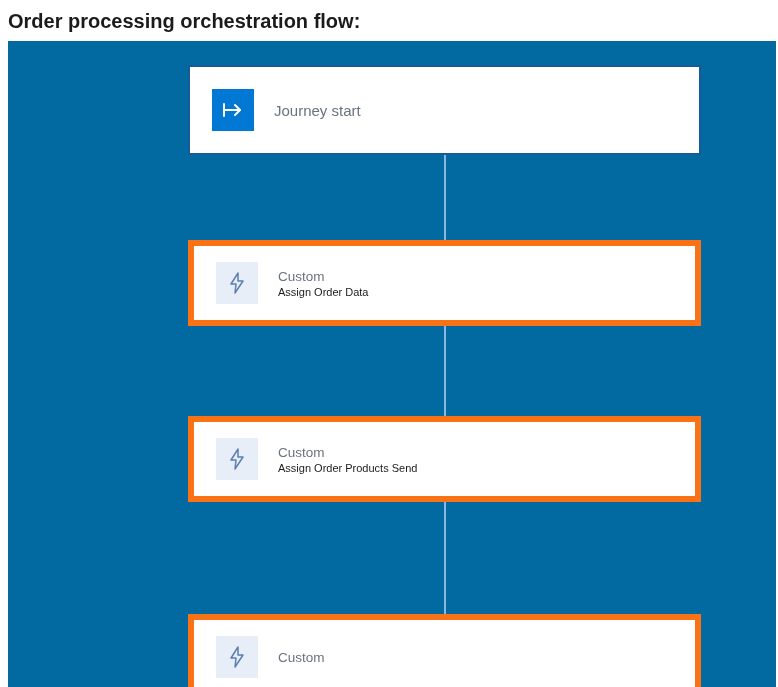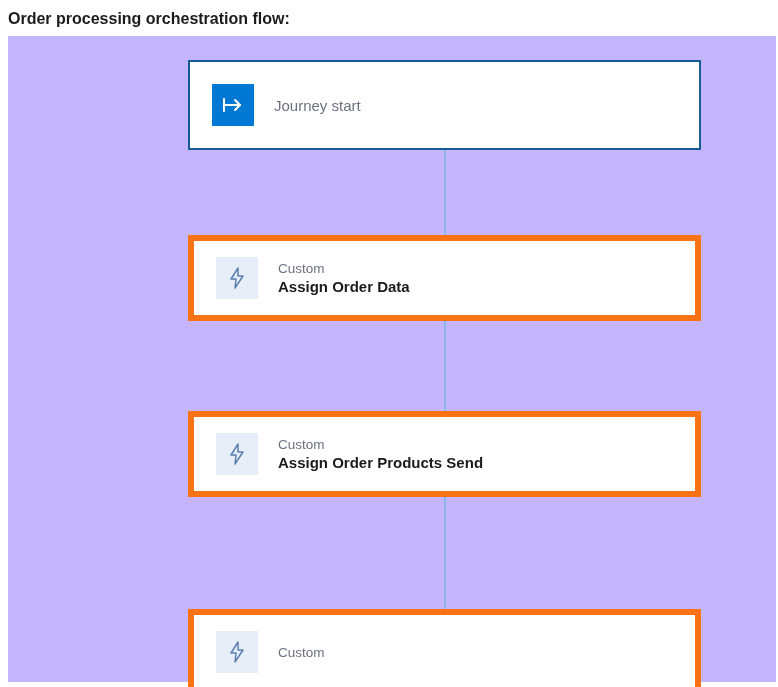--- a/index.html
+++ b/index.html
@@ -4,27 +4,27 @@
 <style>
   * { box-sizing: border-box; margin: 0; padding: 0; }
   body {
     font-family: "Segoe UI", -apple-system, BlinkMacSystemFont, sans-serif;
     background: #ffffff;
     width: 778px;
     height: 687px;
     overflow: hidden;
   }
   .page-title {
-    font-size: 16px;
+    font-size: 20px;
     font-weight: 600;
     color: #1b1b1b;
     padding: 10px 8px 8px 8px;
   }
   .canvas {
-    background: #c4b5fd;
+    background: #0369a1;
     width: 768px;
     height: 646px;
     margin-left: 8px;
     position: relative;
   }
   .flow-col {
     position: absolute;
     left: 180px;
     top: 24px;
     width: 513px;
@@ -72,23 +72,23 @@
     font-size: 15px;
     color: #6b7280;
     font-weight: 400;
   }
   .node-kicker {
     font-size: 13.5px;
     color: #6b7280;
     font-weight: 400;
   }
   .node-title {
-    font-size: 15px;
+    font-size: 11px;
     color: #1b1b1b;
-    font-weight: 700;
+    font-weight: 400;
   }
   .connector {
     width: 2px;
     background: #8bb7e2;
     align-self: center;
   }
   .connector.h85 { height: 85px; }
   .connector.h90 { height: 90px; }
   .connector.h110 { height: 112px; }
 </style>

